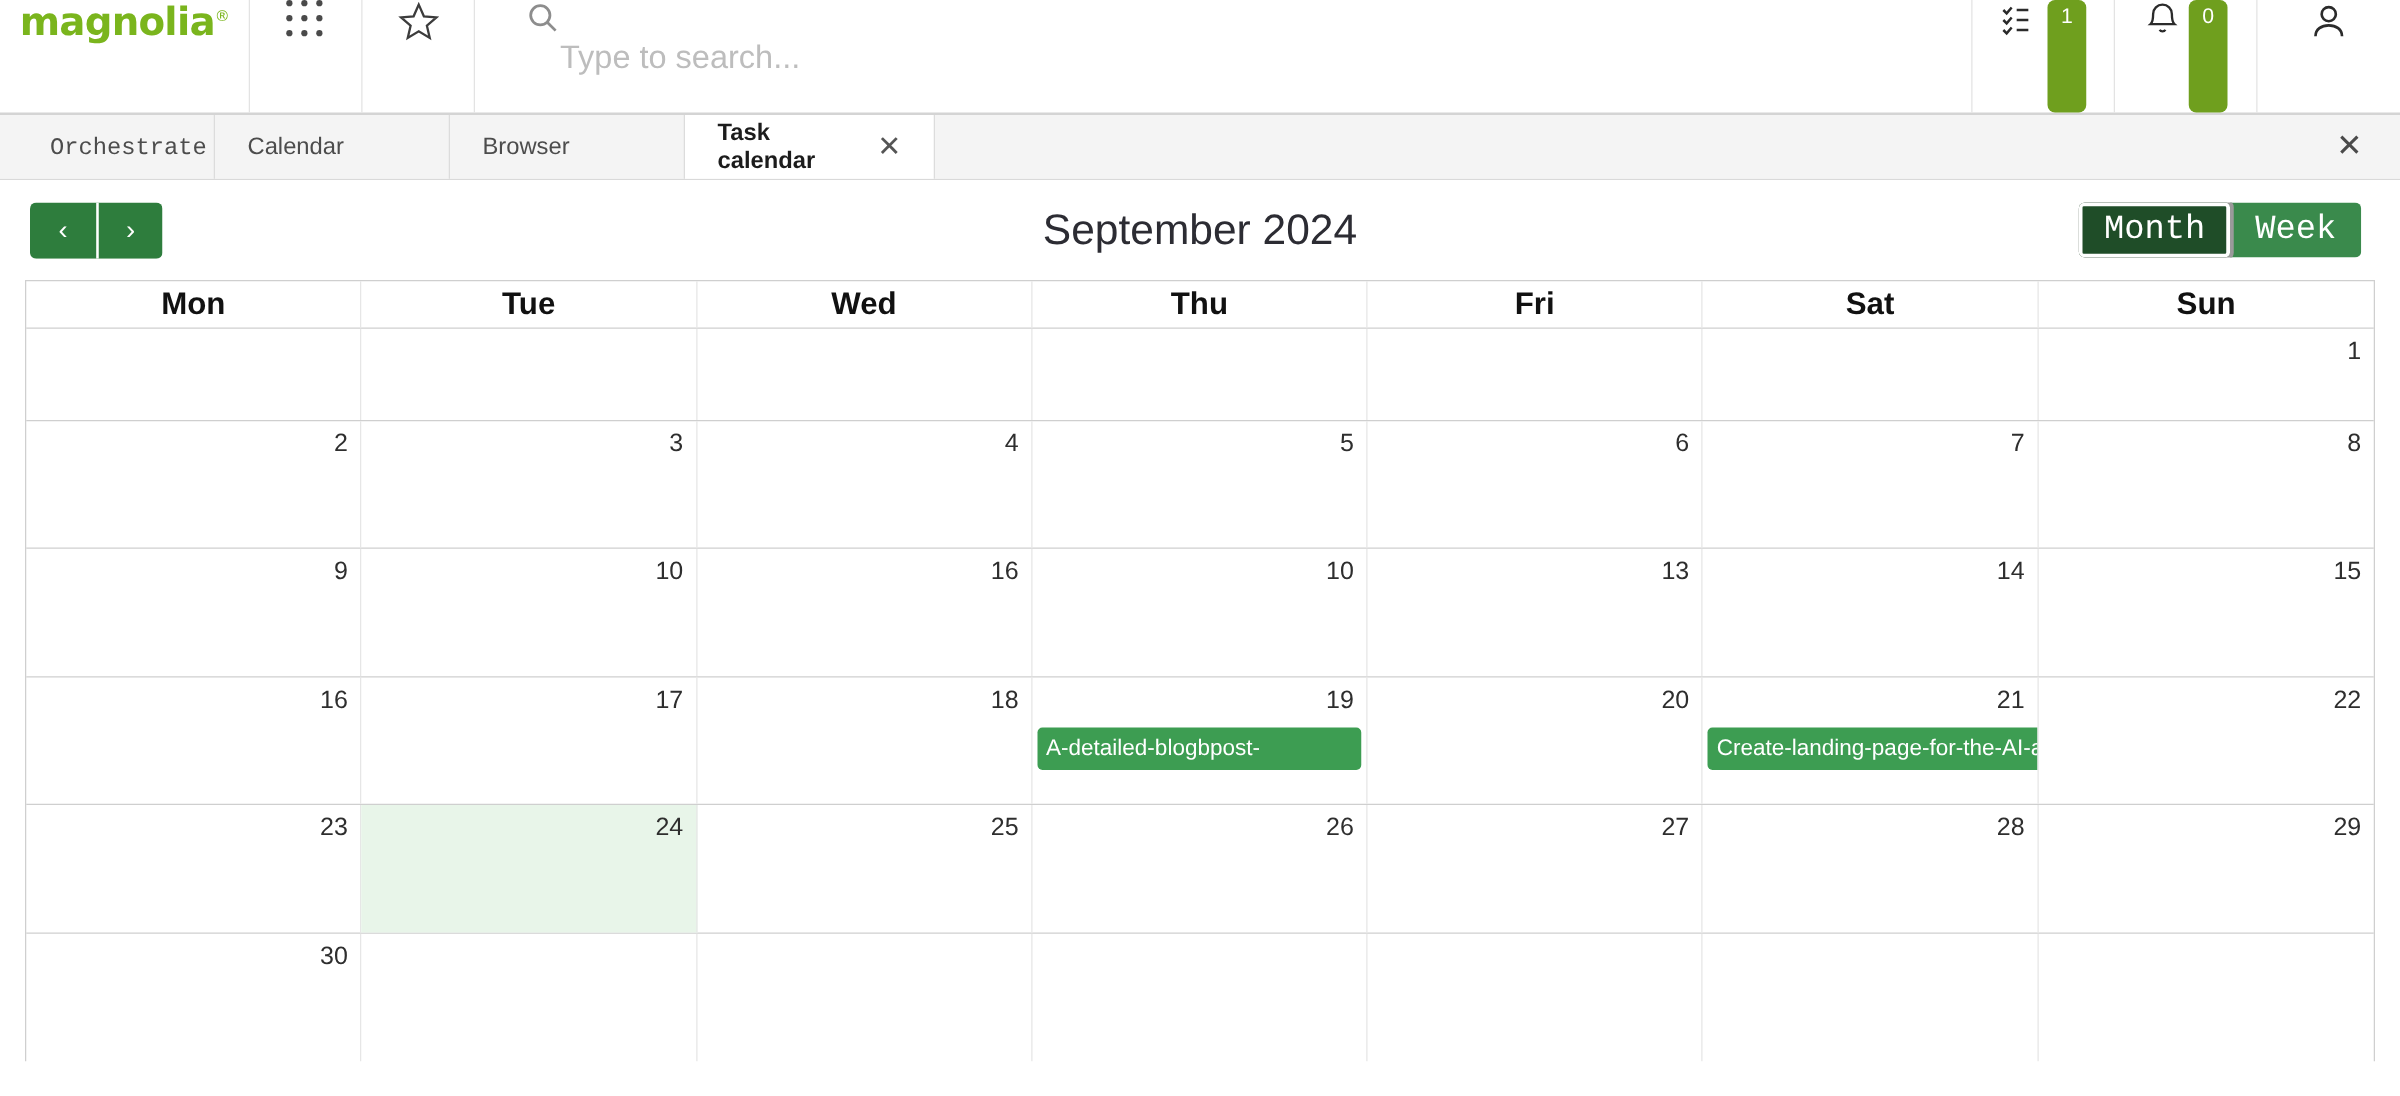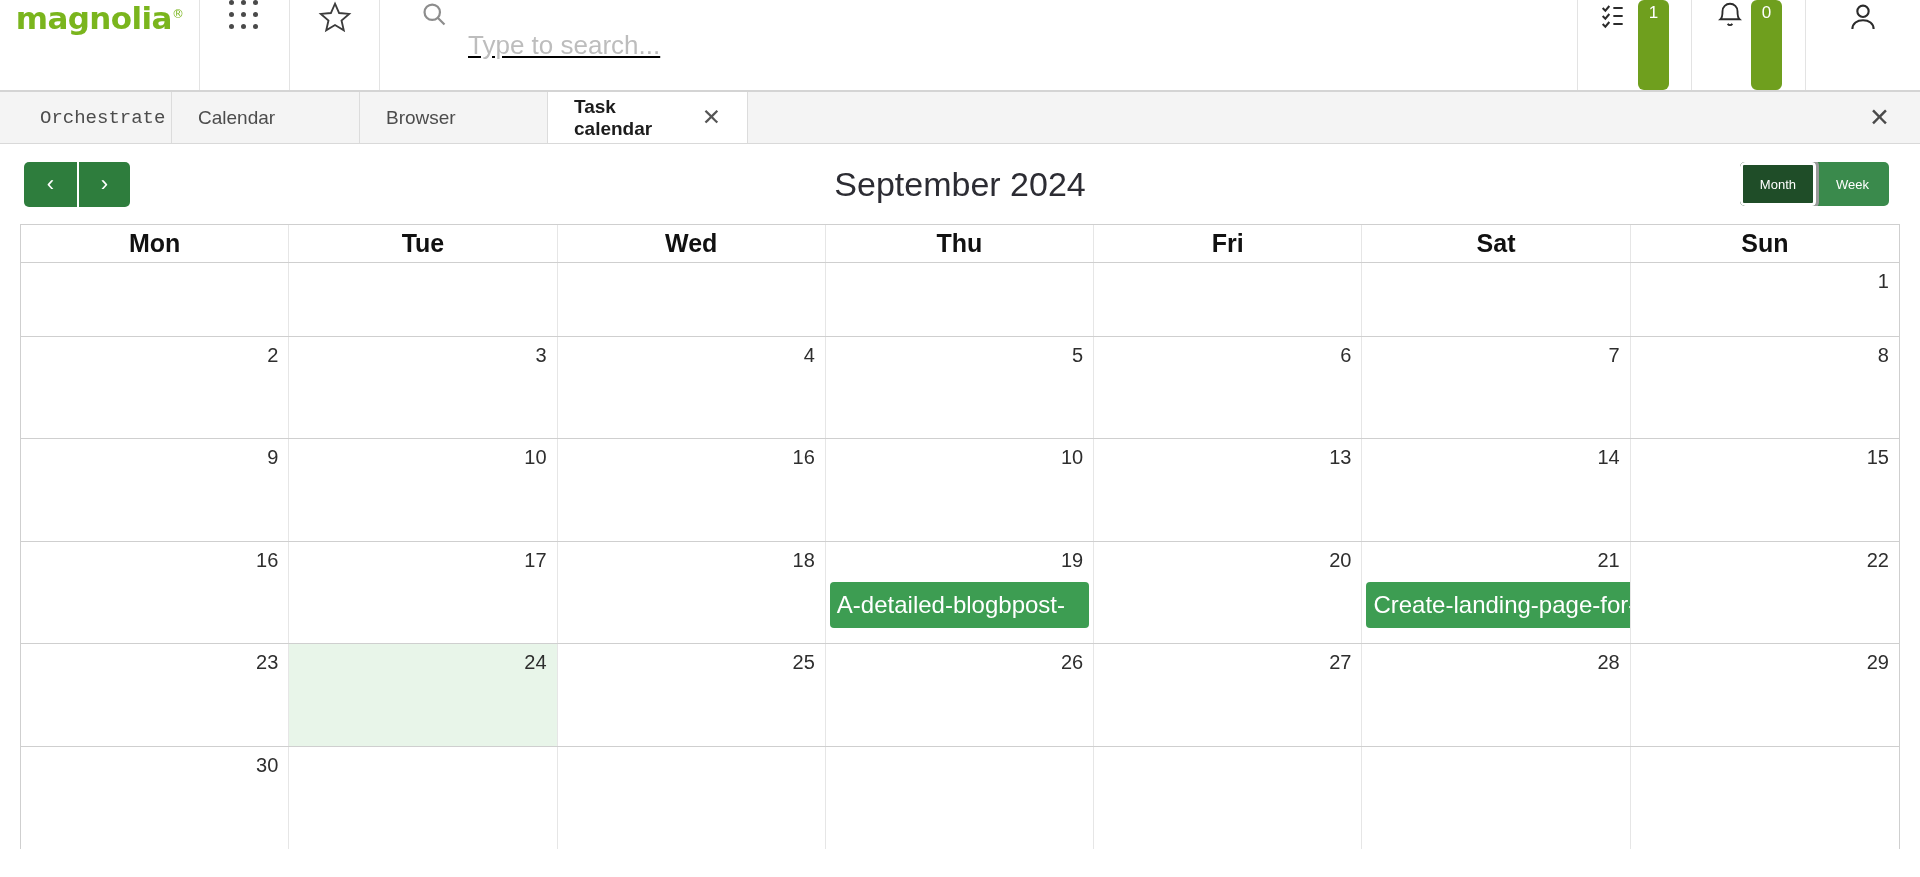--- a/index.html
+++ b/index.html
@@ -49,22 +49,20 @@
     width: 5px; height: 5px;
     background: #4a4a4a;
     border-radius: 50%;
     display: block;
   }
   .tb-fav { width: 90px; }
   .tb-search {
     flex: 1 1 auto;
     justify-content: flex-start;
     padding-left: 40px;
-    gap: 20px;
-    text-decoration: underline;
   }
   .search-input {
     border: none;
     outline: none;
     font-family: "Liberation Sans", sans-serif;
     font-size: 26px;
     color: #333;
     width: 90%;
     background: transparent;
   }
@@ -172,25 +170,25 @@
     position: absolute;
     right: 31px;
     display: flex;
     border-radius: 5px;
     overflow: hidden;
   }
   .viewbtn {
     height: 44px;
     padding: 0 20px;
     border: none;
-    font-size: 13px;
+    font-size: 27px;
     color: #ffffff;
     background: #3a8a4c;
     cursor: pointer;
-    font-family: Liberation Sans, sans-serif;
+    font-family: Liberation Mono, monospace;
   }
   .viewbtn.active {
     background: #1f4d28;
     outline: 3px solid #ffffff;
     outline-offset: -3px;
     box-shadow: 0 0 0 3px #9a9a9a;
     position: relative;
     z-index: 2;
     border-radius: 4px;
   }
@@ -243,24 +241,24 @@
   .daynum {
     text-align: right;
     font-size: 20px;
     color: #2e2e2e;
     line-height: 1.1;
   }
   .event {
     position: absolute;
     left: 4px;
     top: 40px;
-    height: 46px;
+    height: 34px;
     background: #3d9d52;
     color: #ffffff;
-    font-size: 24px;
+    font-size: 18px;
     border-radius: 4px;
     display: flex;
     align-items: center;
     padding: 0 7px;
     white-space: nowrap;
     overflow: hidden;
     cursor: pointer;
     width: calc(100% - 8px);
   }
   .event.overflow { width: calc(100% - 4px); border-radius: 4px 0 0 4px; }

